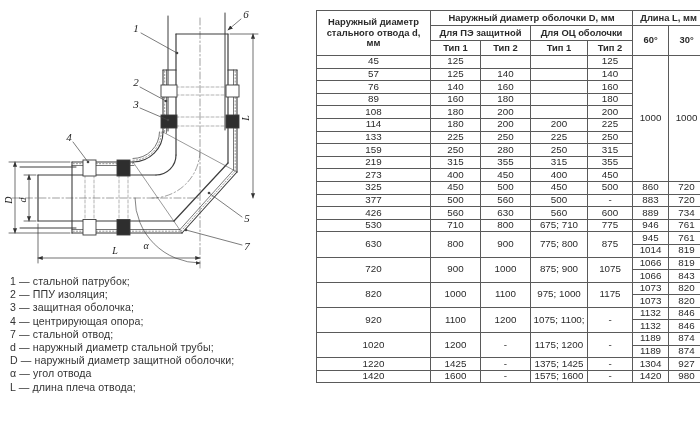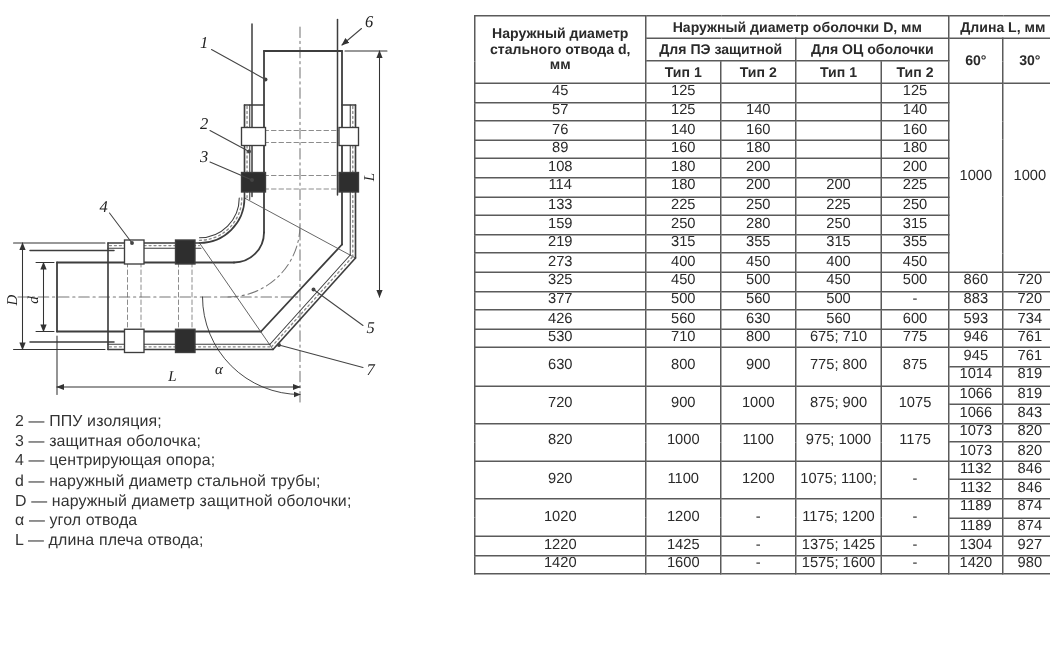--- a/index.html
+++ b/index.html
@@ -172,23 +172,25 @@
 
       <text class="dimlab" x="11.5" y="200" text-anchor="middle" transform="rotate(-90 11.5 200)">D</text>
       <text class="dimlab" x="25.5" y="200" text-anchor="middle" transform="rotate(-90 25.5 200)">d</text>
       <text class="dimlab" x="115" y="254" text-anchor="middle">L</text>
       <text class="dimlab" x="249" y="118" text-anchor="middle" transform="rotate(-90 249 118)">L</text>
       <text class="dimlab" x="146" y="249" text-anchor="middle">α</text>
     </svg>
   </div>
 
   <ul class="legend">
+    <li>1 — стальной патрубок;</li>
     <li>2 — ППУ изоляция;</li>
     <li>3 — защитная оболочка;</li>
     <li>4 — центрирующая опора;</li>
+    <li>7 — стальной отвод;</li>
     <li>d — наружный диаметр стальной трубы;</li>
     <li>D — наружный диаметр защитной оболочки;</li>
     <li>α — угол отвода</li>
     <li>L — длина плеча отвода;</li>
   </ul>
 
   <div class="table-wrap">
     <table class="dims">
       <colgroup>
         <col style="width:114px">
@@ -308,21 +310,21 @@
             <td>-</td>
             <td>883</td>
             <td>720</td>
           </tr>
           <tr>
             <td>426</td>
             <td>560</td>
             <td>630</td>
             <td>560</td>
             <td>600</td>
-            <td>593</td>
+            <td>889</td>
             <td>734</td>
           </tr>
           <tr>
             <td>530</td>
             <td>710</td>
             <td>800</td>
             <td>675; 710</td>
             <td>775</td>
             <td>946</td>
             <td>761</td>

